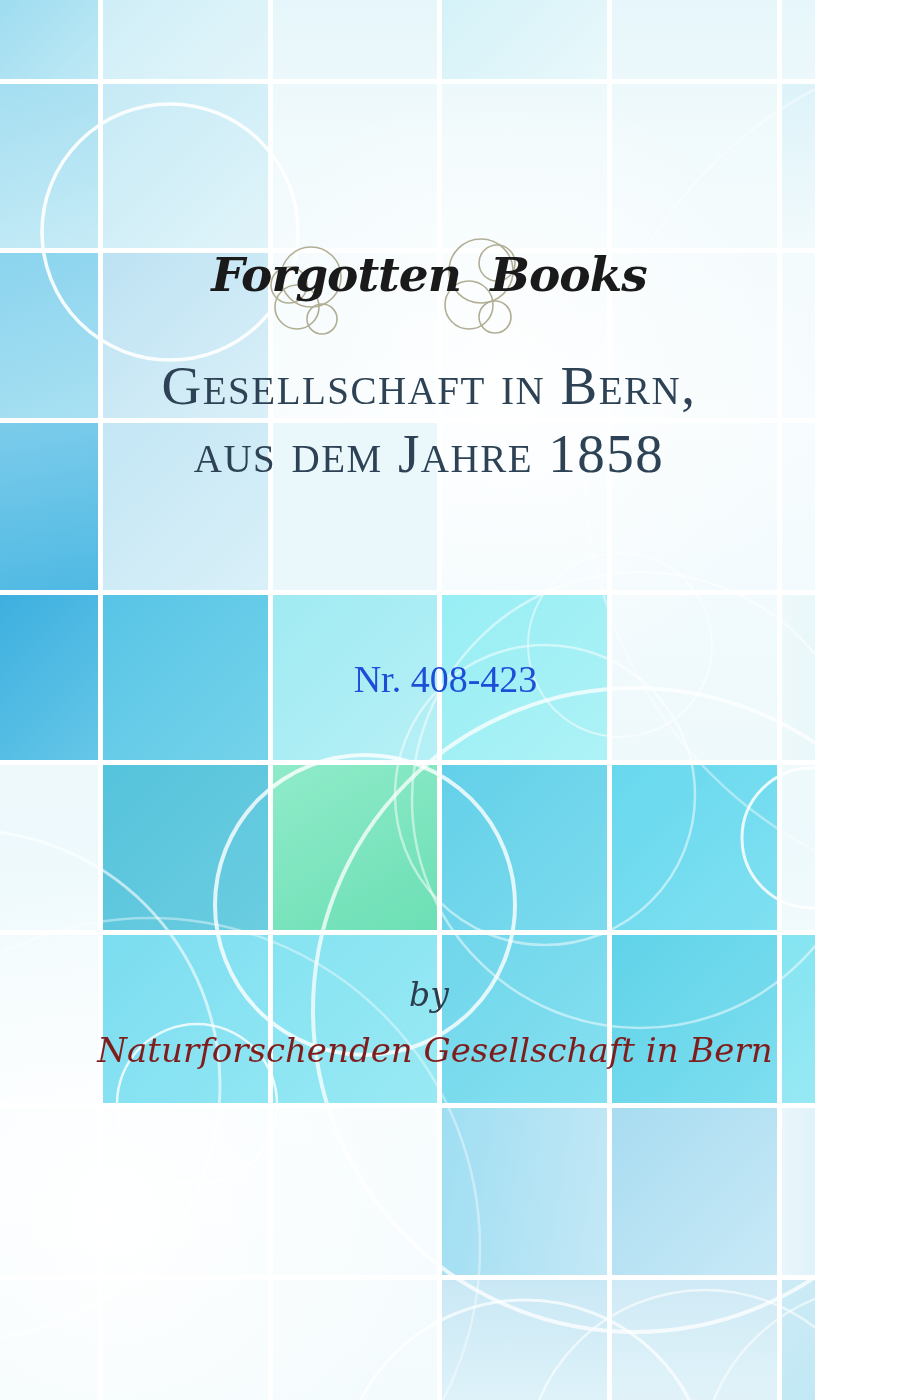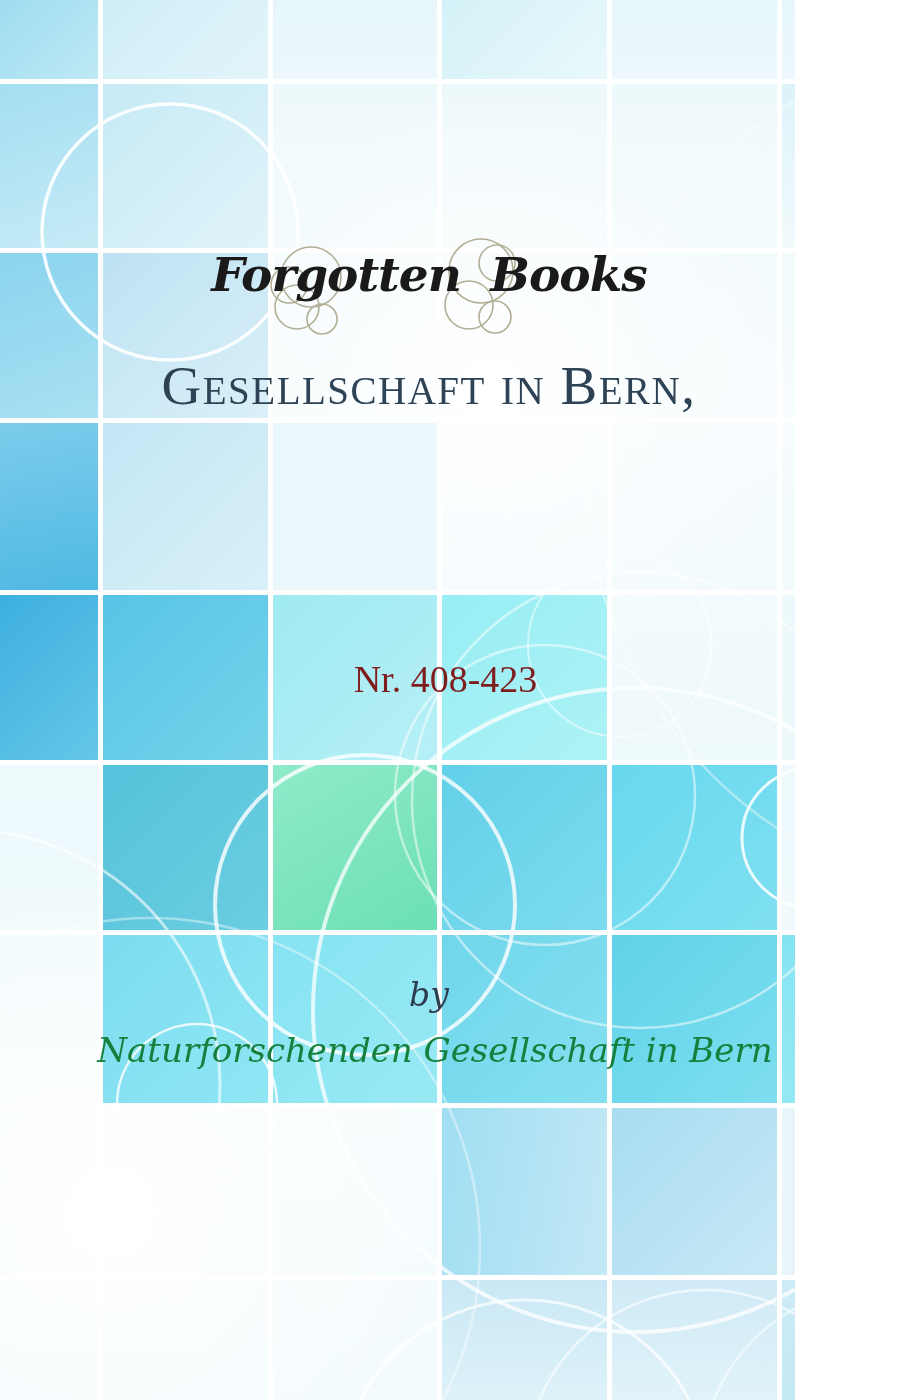--- a/index.html
+++ b/index.html
@@ -1,20 +1,21 @@
 <!DOCTYPE html>
 <html><head>
 <meta charset="utf-8">
 <style>
   html,body{margin:0;padding:0;background:#ffffff;}
   .cover{
     position:relative;
     width:795px;height:1400px;
     overflow:hidden;
     font-family:"Liberation Serif", serif;
+    padding-left:20px;
   }
   
   .bg-base{
     position:absolute;inset:0;
     background:
       radial-gradient(circle 430px at 62% 28%, rgba(255,255,255,.95) 0%, rgba(255,255,255,0) 72%),
       radial-gradient(circle 520px at 14% 87%, rgba(255,255,255,.97) 0%, rgba(255,255,255,0) 65%),
       linear-gradient(180deg,#e6f6fa 0%,#f1fafc 10%,#f7fcfe 30%,#f1fafd 45%,#edf9fc 60%,#f8fdfe 78%,#f3fbfd 100%);
   }
   .cell{position:absolute;}
@@ -41,36 +42,36 @@
     font-family:"Liberation Serif", serif;
     font-variant:small-caps;
     font-size:55px;line-height:68px;
     letter-spacing:1.5px;
     color:#2d4355;
   }
   .subtitle{
     position:absolute;left:0;right:0;top:657px;
     font-family:"Liberation Serif", serif;
     font-size:38px;
-    color:#7f1d1d;
+    color:#1d4ed8;
     margin-left:33px;
   }
   .byline-prefix{
     position:absolute;left:0;right:0;top:975px;
     font-family:"DejaVu Serif", serif;
     font-style:italic;
     font-size:33px;
     color:#2c3d4e;
   }
   .byline-author{
     position:absolute;left:0;right:0;top:1030px;
     font-family:"DejaVu Serif", serif;
     font-style:italic;
     font-size:34px;
-    color:#15803d;
+    color:#7f1d1d;
     white-space:nowrap;
     margin-left:12px;
   }
 </style>
 </head>
 <body>
 
 <div class="cover">
 
   <div class="bg-base"></div>
@@ -155,20 +156,21 @@
           <circle cx="250" cy="74" r="24"></circle>
           <circle cx="276" cy="86" r="16"></circle>
           <circle cx="278" cy="32" r="18"></circle>
         </g>
       </svg>
       <div class="logo-text">Forgotten Books</div>
     </div>
 
     <div class="title">
       <div>Gesellschaft in Bern,</div>
+      <div>aus dem Jahre 1858</div>
     </div>
 
     <div class="subtitle">Nr. 408-423</div>
 
     <div class="byline-prefix">by</div>
     <div class="byline-author">Naturforschenden Gesellschaft in Bern</div>
 
   </div>
 
 </div>

